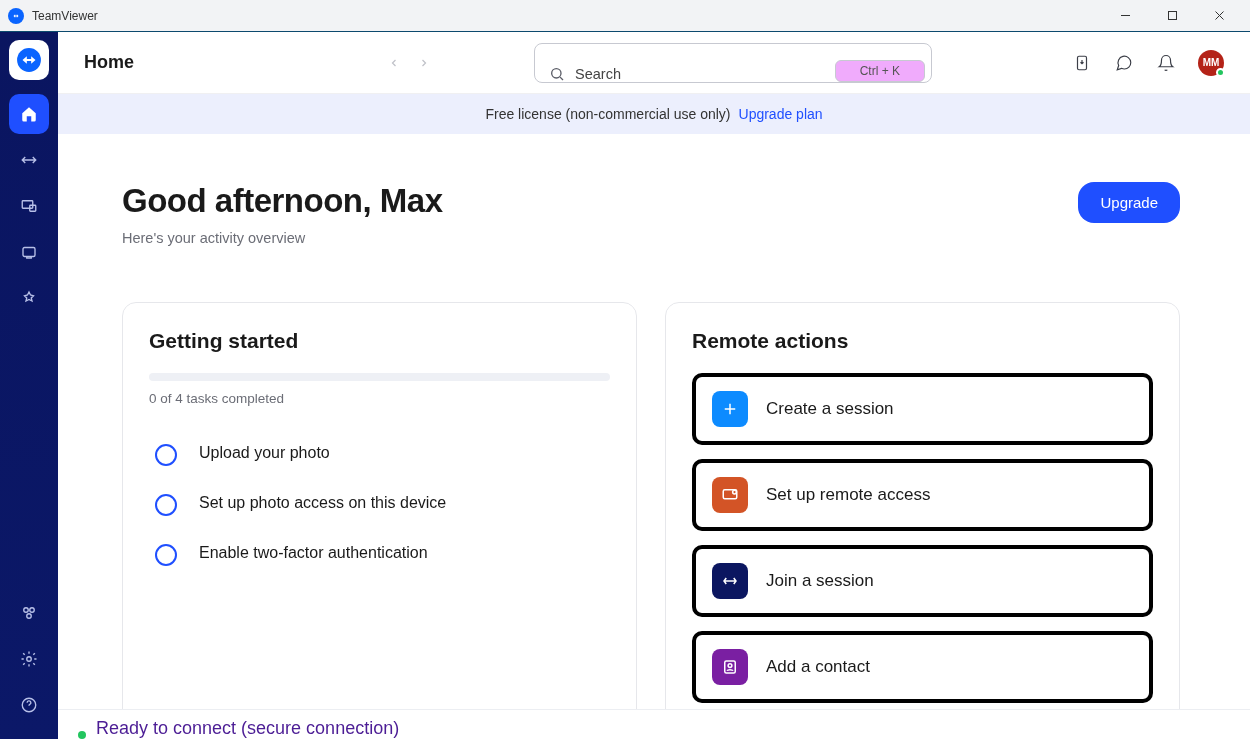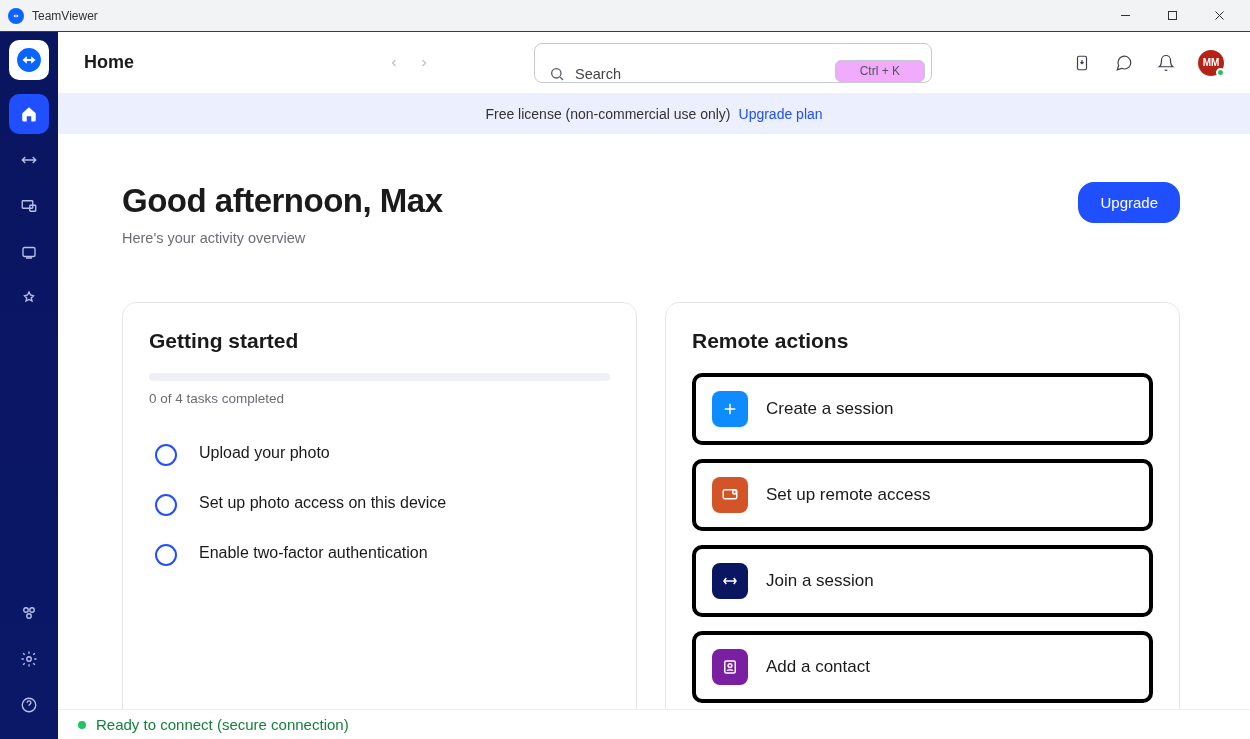--- a/index.html
+++ b/index.html
@@ -66,21 +66,21 @@
   .gs-circle{ width:22px; height:22px; border:2.5px solid #1f4fff; border-radius:50%; flex:none;}
 
   .ra-item{ display:flex; align-items:center; gap:18px; border:4px solid #000000; border-radius:10px; padding:14px 16px; margin-bottom:14px; font-size:17px; color:#1a1a1a; font-weight:500;}
   .ra-icon{ width:36px; height:36px; border-radius:8px; display:flex; align-items:center; justify-content:center; flex:none;}
   .ra-icon svg{ width:18px; height:18px; stroke:#fff; fill:none; stroke-width:2;}
   .ra-create{ background:#0d8bff;}
   .ra-remote{ background:#d35426;}
   .ra-join{ background:#0b1660;}
   .ra-contact{ background:#7a1fa2;}
 
-  .statusbar{ height:30px; border-top:1px solid #eceef2; display:flex; align-items:center; padding:0 20px; gap:10px; font-size:15px; color:#15803d; background:#fff;}
+  .statusbar{ height:30px; border-top:1px solid #eceef2; display:flex; align-items:flex-end; padding:0 20px; gap:10px; font-size:18px; color:#4c1d95; background:#fff;}
   .status-dot{ width:8px; height:8px; background:#22c55e; border-radius:50%;}
 
   .content-outer{ flex:1; display:flex; flex-direction:column; overflow:hidden; border-top-left-radius:18px; background:#fff;}
   .round-mask{ border-top-left-radius:18px; overflow:hidden; flex:1; display:flex; flex-direction:column;}
 </style>
 </head>
 <body>
 
 <div class="titlebar">
   <div class="logo-mini">

